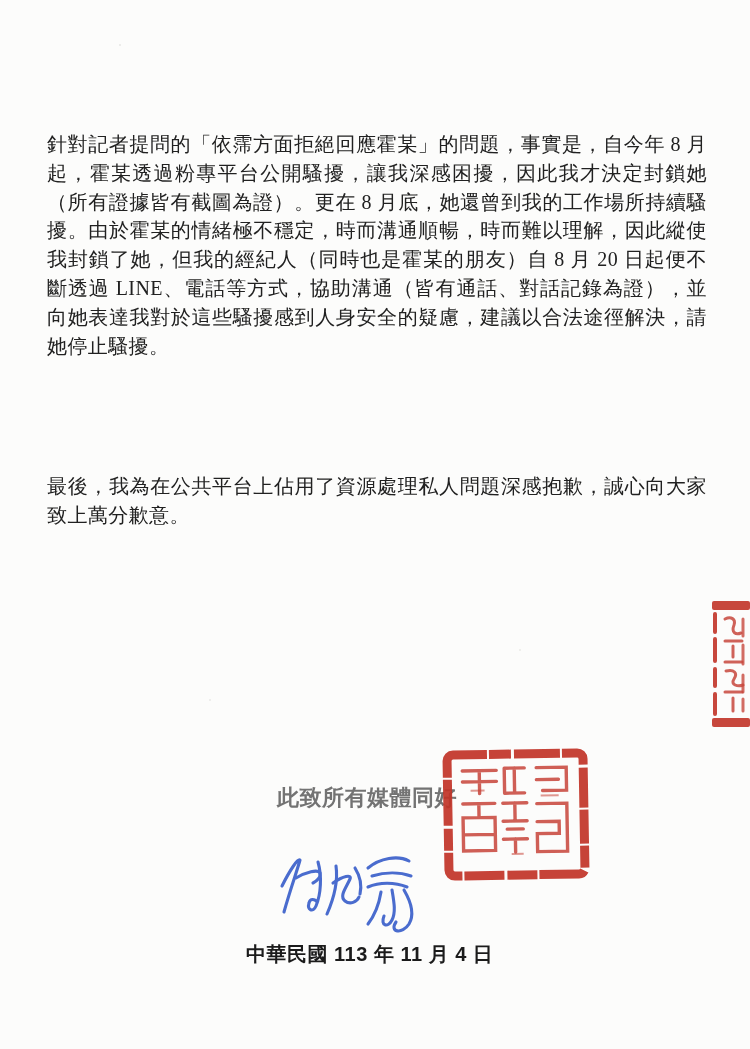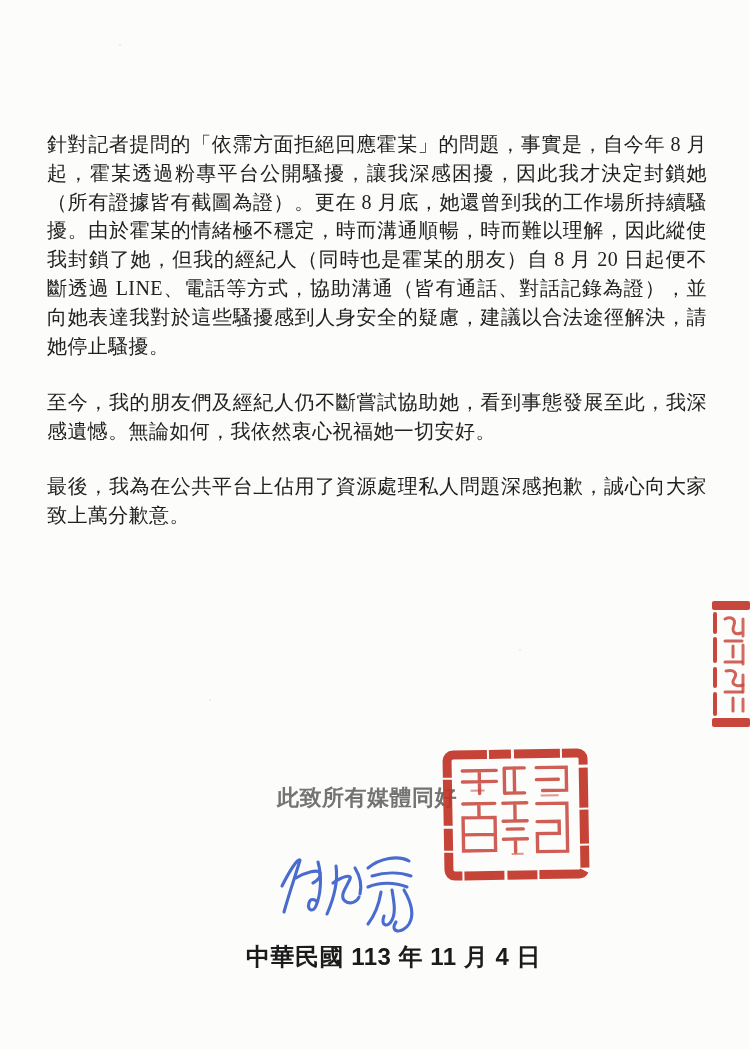--- a/index.html
+++ b/index.html
@@ -31,21 +31,21 @@
     top: 783px;
     font-size: 22px;
     font-weight: bold;
     letter-spacing: 0.5px;
     color: #737373;
   }
   .date-line {
     position: absolute;
     left: 246px;
     top: 941px;
-    font-size: 24px;
+    font-size: 20px;
     font-weight: bold;
     font-family: "Liberation Sans", "DejaVu Sans", sans-serif;
     letter-spacing: 0.5px;
     color: #1b1b1b;
   }
   .seal-main {
     position: absolute;
     left: 441px;
     top: 746px;
     width: 150px;
@@ -80,21 +80,20 @@
     pointer-events: none;
   }
 </style>
 </head>
 <body>
 
 <div class="page" style="background: rgb(252, 252, 251); color: rgb(33, 33, 33);">
   <div class="scan-noise"></div>
 
   <div class="para para-1">針對記者提問的「依霈方面拒絕回應霍某」的問題，事實是，自今年 8 月起，霍某透過粉專平台公開騷擾，讓我深感困擾，因此我才決定封鎖她（所有證據皆有截圖為證）。更在 8 月底，她還曾到我的工作場所持續騷擾。由於霍某的情緒極不穩定，時而溝通順暢，時而難以理解，因此縱使我封鎖了她，但我的經紀人（同時也是霍某的朋友）自 8 月 20 日起便不斷透過 LINE、電話等方式，協助溝通（皆有通話、對話記錄為證），並向她表達我對於這些騷擾感到人身安全的疑慮，建議以合法途徑解決，請她停止騷擾。</div>
-  <div class="para para-2">至今，我的朋友們及經紀人仍不斷嘗試協助她，看到事態發展至此，我深感遺憾。無論如何，我依然衷心祝福她一切安好。</div>
   <div class="para para-3">最後，我為在公共平台上佔用了資源處理私人問題深感抱歉，誠心向大家致上萬分歉意。</div>
 
   <div class="closing">此致所有媒體同好</div>
 
   <svg class="seal-edge" viewBox="0 0 38 130" aria-hidden="true">
     <g fill="#c23428">
       <rect x="0" y="2" width="38" height="9" rx="2"></rect>
       <rect x="0" y="119" width="38" height="9" rx="2"></rect>
     </g>
     <g fill="none" stroke-linecap="round" stroke="#c23428">

